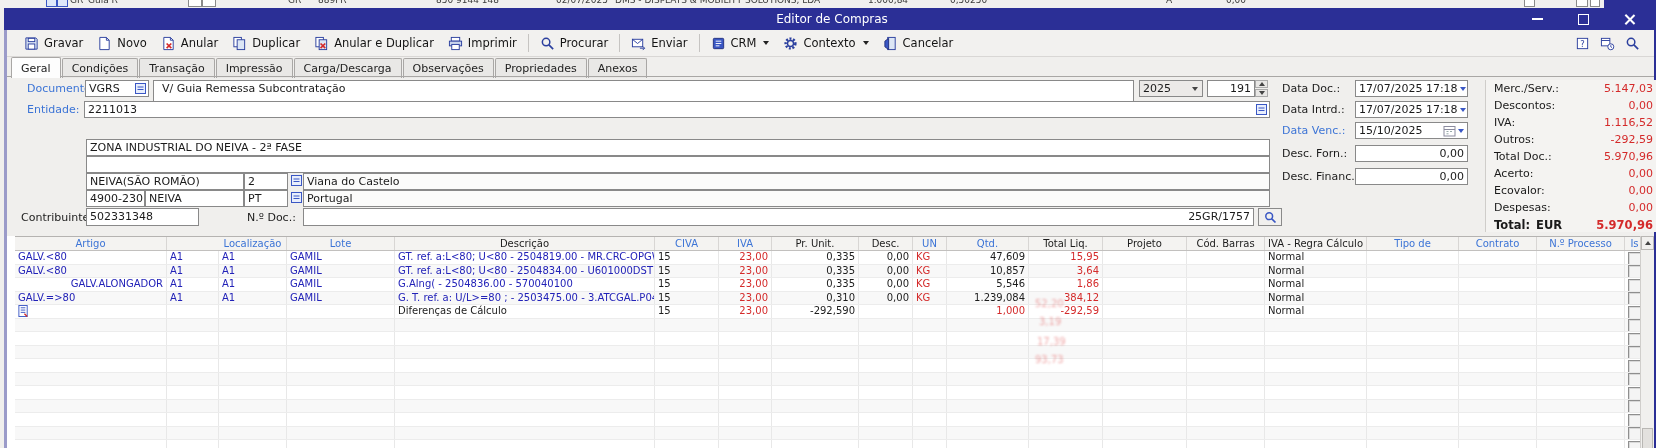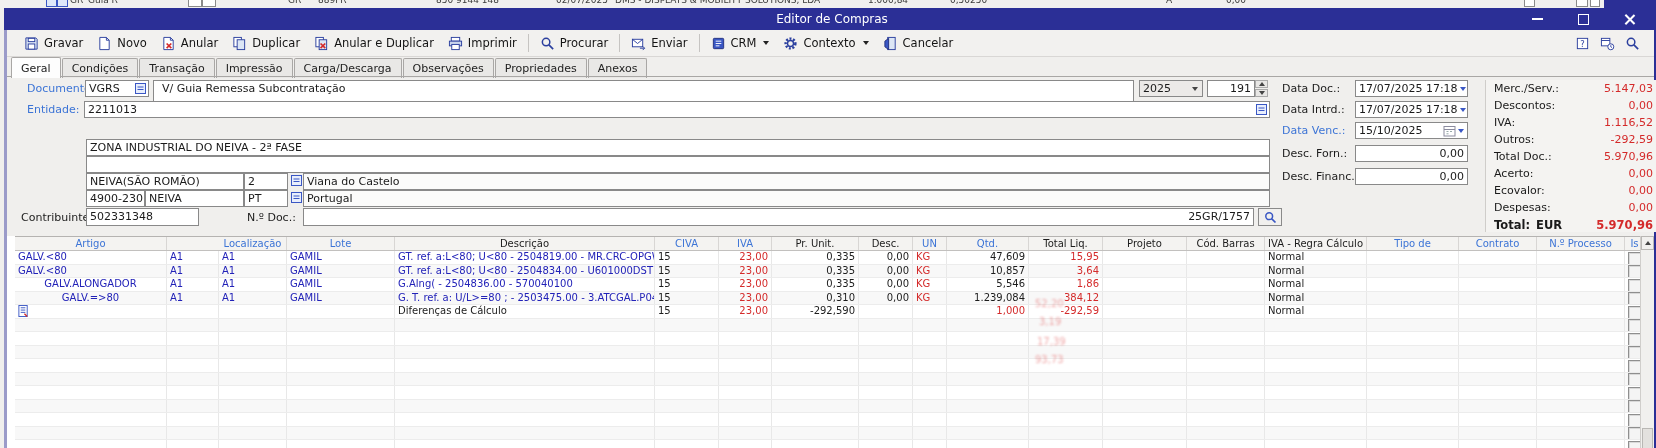--- a/index.html
+++ b/index.html
@@ -475,21 +475,21 @@
             <div class="gcell" style="flex: 0 0 78px; width: 78px; text-align: left;"></div>
             <div class="gcell c-blk" style="flex: 0 0 102px; width: 102px; text-align: left;">Normal</div>
             <div class="gcell" style="flex: 0 0 92px; width: 92px; text-align: center;"></div>
             <div class="gcell" style="flex: 0 0 78px; width: 78px; text-align: center;"></div>
             <div class="gcell" style="flex: 0 0 88px; width: 88px; text-align: center;"></div>
             <div class="gcell" style="flex: 0 0 20px; width: 20px; text-align: left; padding: 0.5px 0px;">
               <div class="cb"></div>
             </div>
           </div>
           <div class="grow">
-            <div class="gcell c-blue" style="flex: 0 0 152px; width: 152px; text-align: center;">GALV.ALONGADOR</div>
+            <div class="gcell c-blue" style="flex: 0 0 152px; width: 152px; text-align: right;">GALV.ALONGADOR</div>
             <div class="gcell c-blue" style="flex: 0 0 52px; width: 52px; text-align: left;">A1</div>
             <div class="gcell c-blue" style="flex: 0 0 68px; width: 68px; text-align: left;">A1</div>
             <div class="gcell c-blue" style="flex: 0 0 108px; width: 108px; text-align: left;">GAMIL</div>
             <div class="gcell c-blue" style="flex: 0 0 260px; width: 260px; text-align: left;">G.Alng( - 2504836.00 - 570040100</div>
             <div class="gcell c-blk" style="flex: 0 0 64px; width: 64px; text-align: left;">15</div>
             <div class="gcell c-red" style="flex: 0 0 53px; width: 53px; text-align: right;">23,00</div>
             <div class="gcell c-blk" style="flex: 0 0 87px; width: 87px; text-align: right;">0,335</div>
             <div class="gcell c-blk" style="flex: 0 0 54px; width: 54px; text-align: right;">0,00</div>
             <div class="gcell c-red" style="flex: 0 0 34px; width: 34px; text-align: left;">KG</div>
             <div class="gcell c-blk" style="flex: 0 0 82px; width: 82px; text-align: right;">5,546</div>
@@ -498,21 +498,21 @@
             <div class="gcell" style="flex: 0 0 78px; width: 78px; text-align: left;"></div>
             <div class="gcell c-blk" style="flex: 0 0 102px; width: 102px; text-align: left;">Normal</div>
             <div class="gcell" style="flex: 0 0 92px; width: 92px; text-align: center;"></div>
             <div class="gcell" style="flex: 0 0 78px; width: 78px; text-align: center;"></div>
             <div class="gcell" style="flex: 0 0 88px; width: 88px; text-align: center;"></div>
             <div class="gcell" style="flex: 0 0 20px; width: 20px; text-align: left; padding: 0.5px 0px;">
               <div class="cb"></div>
             </div>
           </div>
           <div class="grow alt">
-            <div class="gcell c-blue" style="flex: 0 0 152px; width: 152px; text-align: center;">GALV.=&gt;80</div>
+            <div class="gcell c-blue" style="flex: 0 0 152px; width: 152px; text-align: left;">GALV.=&gt;80</div>
             <div class="gcell c-blue" style="flex: 0 0 52px; width: 52px; text-align: left;">A1</div>
             <div class="gcell c-blue" style="flex: 0 0 68px; width: 68px; text-align: left;">A1</div>
             <div class="gcell c-blue" style="flex: 0 0 108px; width: 108px; text-align: left;">GAMIL</div>
             <div class="gcell c-blue" style="flex: 0 0 260px; width: 260px; text-align: left;">G. T. ref. a:  U/L&gt;=80 ; - 2503475.00 - 3.ATCGAL.P04</div>
             <div class="gcell c-blk" style="flex: 0 0 64px; width: 64px; text-align: left;">15</div>
             <div class="gcell c-red" style="flex: 0 0 53px; width: 53px; text-align: right;">23,00</div>
             <div class="gcell c-blk" style="flex: 0 0 87px; width: 87px; text-align: right;">0,310</div>
             <div class="gcell c-blk" style="flex: 0 0 54px; width: 54px; text-align: right;">0,00</div>
             <div class="gcell c-red" style="flex: 0 0 34px; width: 34px; text-align: left;">KG</div>
             <div class="gcell c-blk" style="flex: 0 0 82px; width: 82px; text-align: right;">1.239,084</div>

